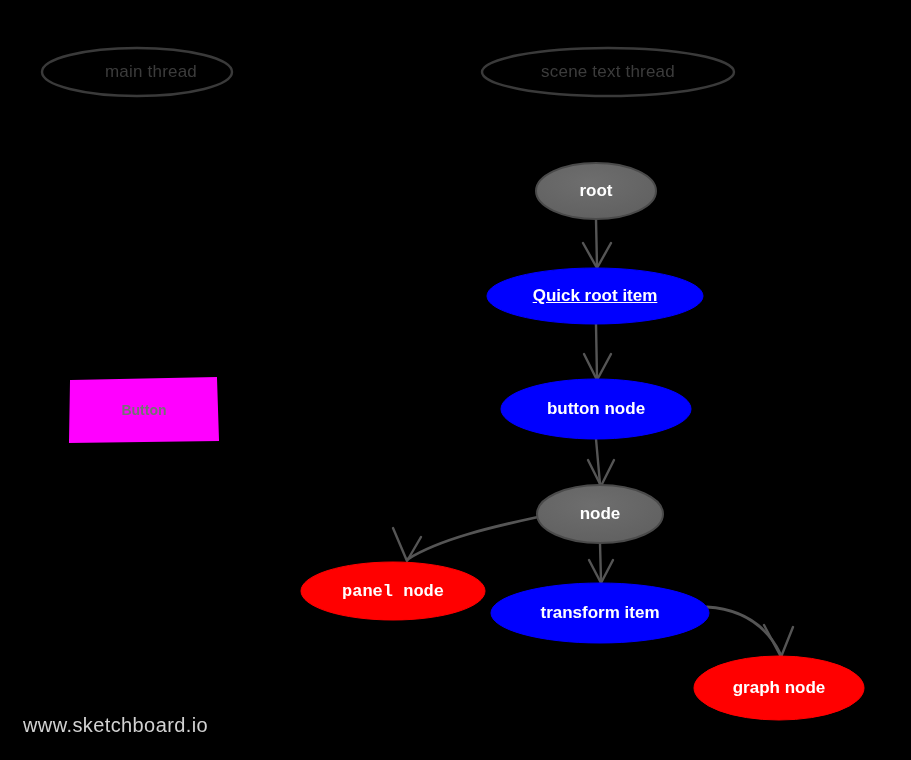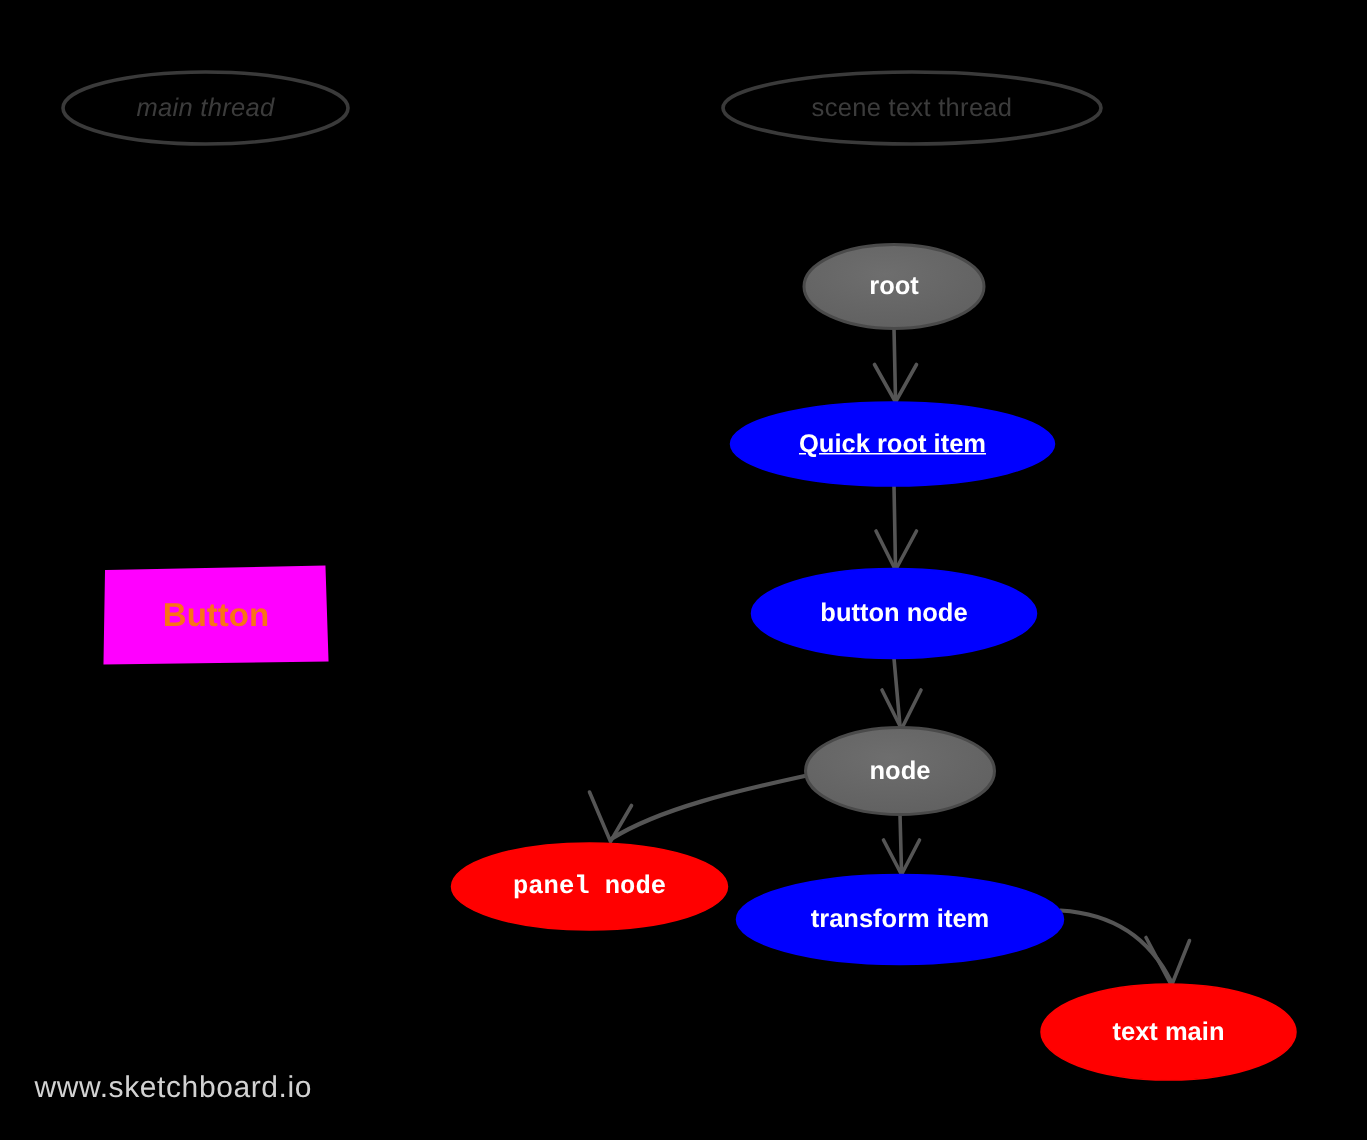--- a/index.html
+++ b/index.html
@@ -35,23 +35,23 @@
     font-weight: normal;
     color: #3c3c3c;
     letter-spacing: 0.2px;
   }
   .graph-label {
     font-size: 17px;
     font-weight: bold;
     color: #ffffff;
   }
   .widget-label {
-    font-size: 22px;
+    font-size: 14px;
     font-weight: bold;
-    color: #f97316;
+    color: #737373;
   }
   .watermark {
     position: absolute;
     left: 23px;
     top: 714px;
     font-size: 20px;
     color: #d2d2d2;
     letter-spacing: 0.4px;
     font-family: Liberation Sans, sans-serif;
   }
@@ -104,33 +104,33 @@
 
   <ellipse cx="596" cy="191" rx="60" ry="28" fill="url(#grayGrad)" stroke="#4a4a4a" stroke-width="2"></ellipse>
   <ellipse cx="595" cy="296" rx="108" ry="28" fill="#0000ff" stroke="#0000ff" stroke-width="1"></ellipse>
   <ellipse cx="596" cy="409" rx="95" ry="30" fill="#0000ff" stroke="#0000ff" stroke-width="1"></ellipse>
   <ellipse cx="600" cy="514" rx="63" ry="29" fill="url(#grayGrad)" stroke="#4a4a4a" stroke-width="2"></ellipse>
   <ellipse cx="393" cy="591" rx="92" ry="29" fill="#ff0000" stroke="#ff0000" stroke-width="1"></ellipse>
   <ellipse cx="600" cy="613" rx="109" ry="30" fill="#0000ff" stroke="#0000ff" stroke-width="1"></ellipse>
   <ellipse cx="779" cy="688" rx="85" ry="32" fill="#ff0000" stroke="#ff0000" stroke-width="1"></ellipse>
 </svg>
 
-<div class="node-label lane-label" style="left:42px; top:48px; width:190px; height:48px;font-style:italic;">main thread</div>
+<div class="node-label lane-label" style="left:56px; top:48px; width:190px; height:48px;">main thread</div>
 
 <div class="node-label lane-label" style="left:482px; top:48px; width:252px; height:48px;">scene text thread</div>
 
 <div class="node-label graph-label" style="left:536px; top:163px; width:120px; height:56px;text-align:center;">root</div>
 
 <div class="node-label graph-label" style="left:487px; top:268px; width:216px; height:56px;text-decoration:underline;">Quick root item</div>
 
 <div class="node-label graph-label" style="left:501px; top:379px; width:190px; height:60px;">button node</div>
 
 <div class="node-label graph-label" style="left:537px; top:485px; width:126px; height:58px;">node</div>
 
 <div class="node-label graph-label" style="left:301px; top:562px; width:184px; height:58px;font-family:Liberation Mono, monospace;">panel node</div>
 
 <div class="node-label graph-label" style="left:491px; top:583px; width:218px; height:60px;">transform item</div>
 
-<div class="node-label graph-label" style="left:694px; top:656px; width:170px; height:64px;">text main</div>
+<div class="node-label graph-label" style="left:694px; top:656px; width:170px; height:64px;">graph node</div>
 
 <div class="node-label widget-label" style="left:70px; top:378px; width:148px; height:64px;">Button</div>
 
 <div class="watermark">www.sketchboard.io</div>
 
 </body></html>

